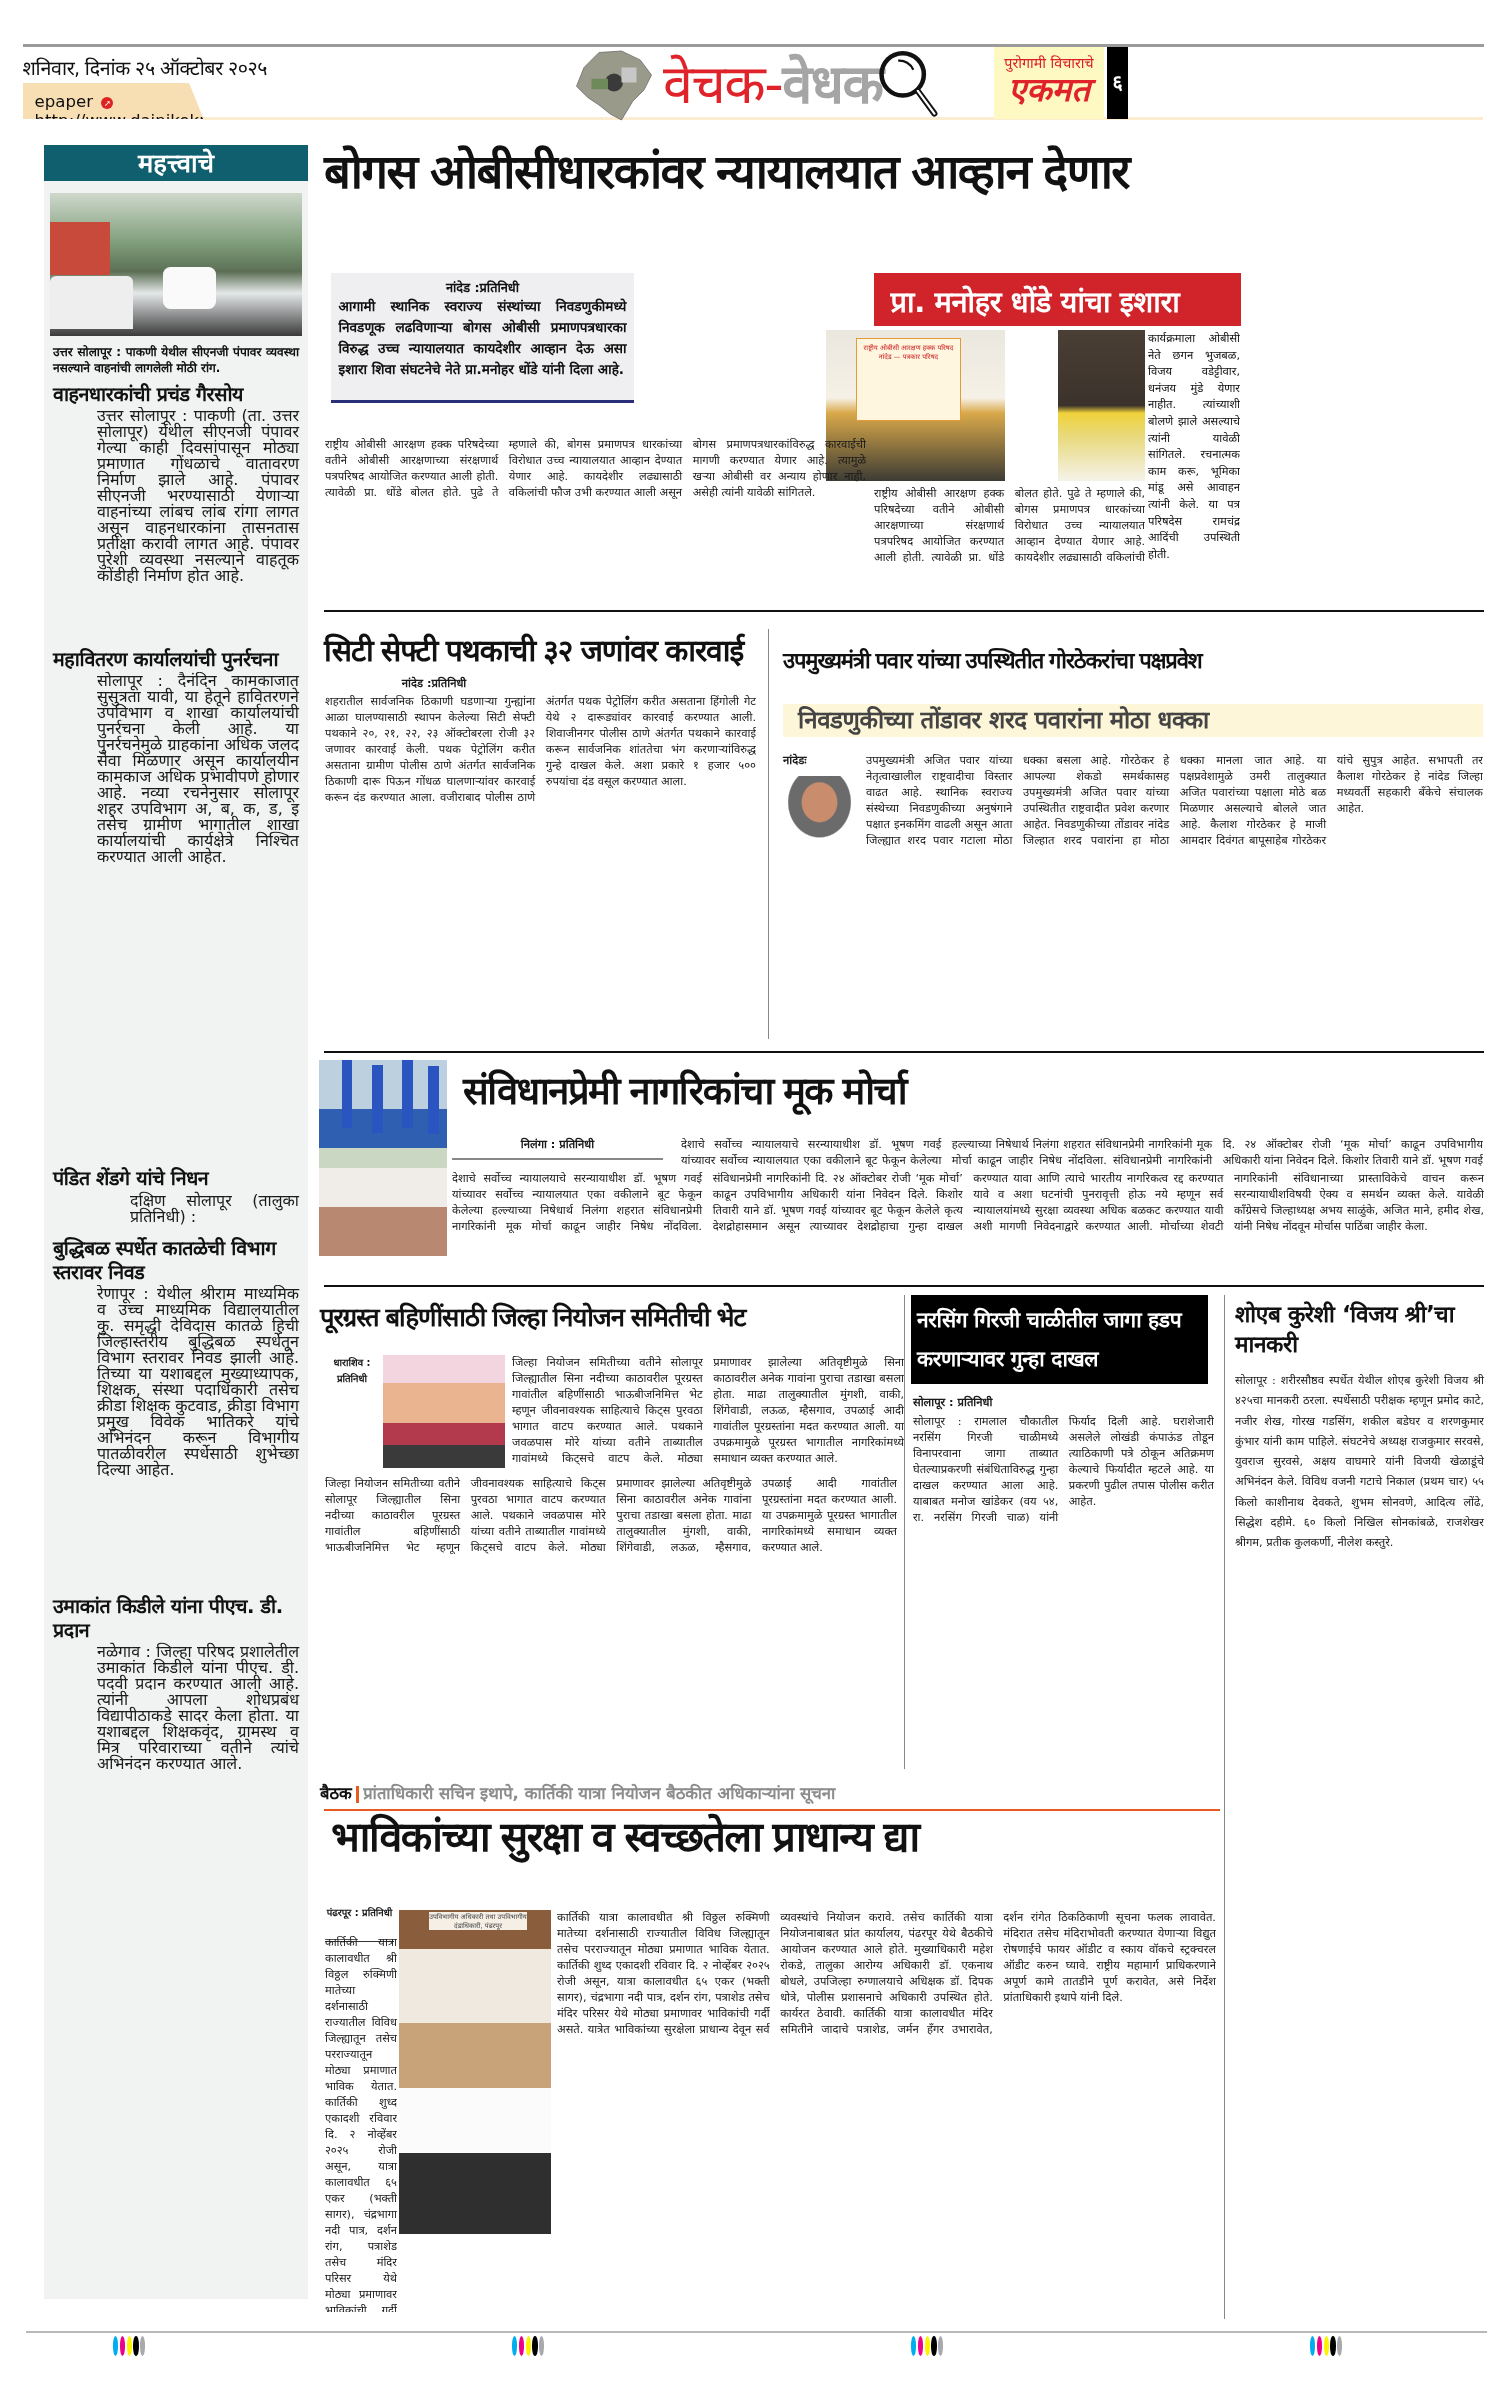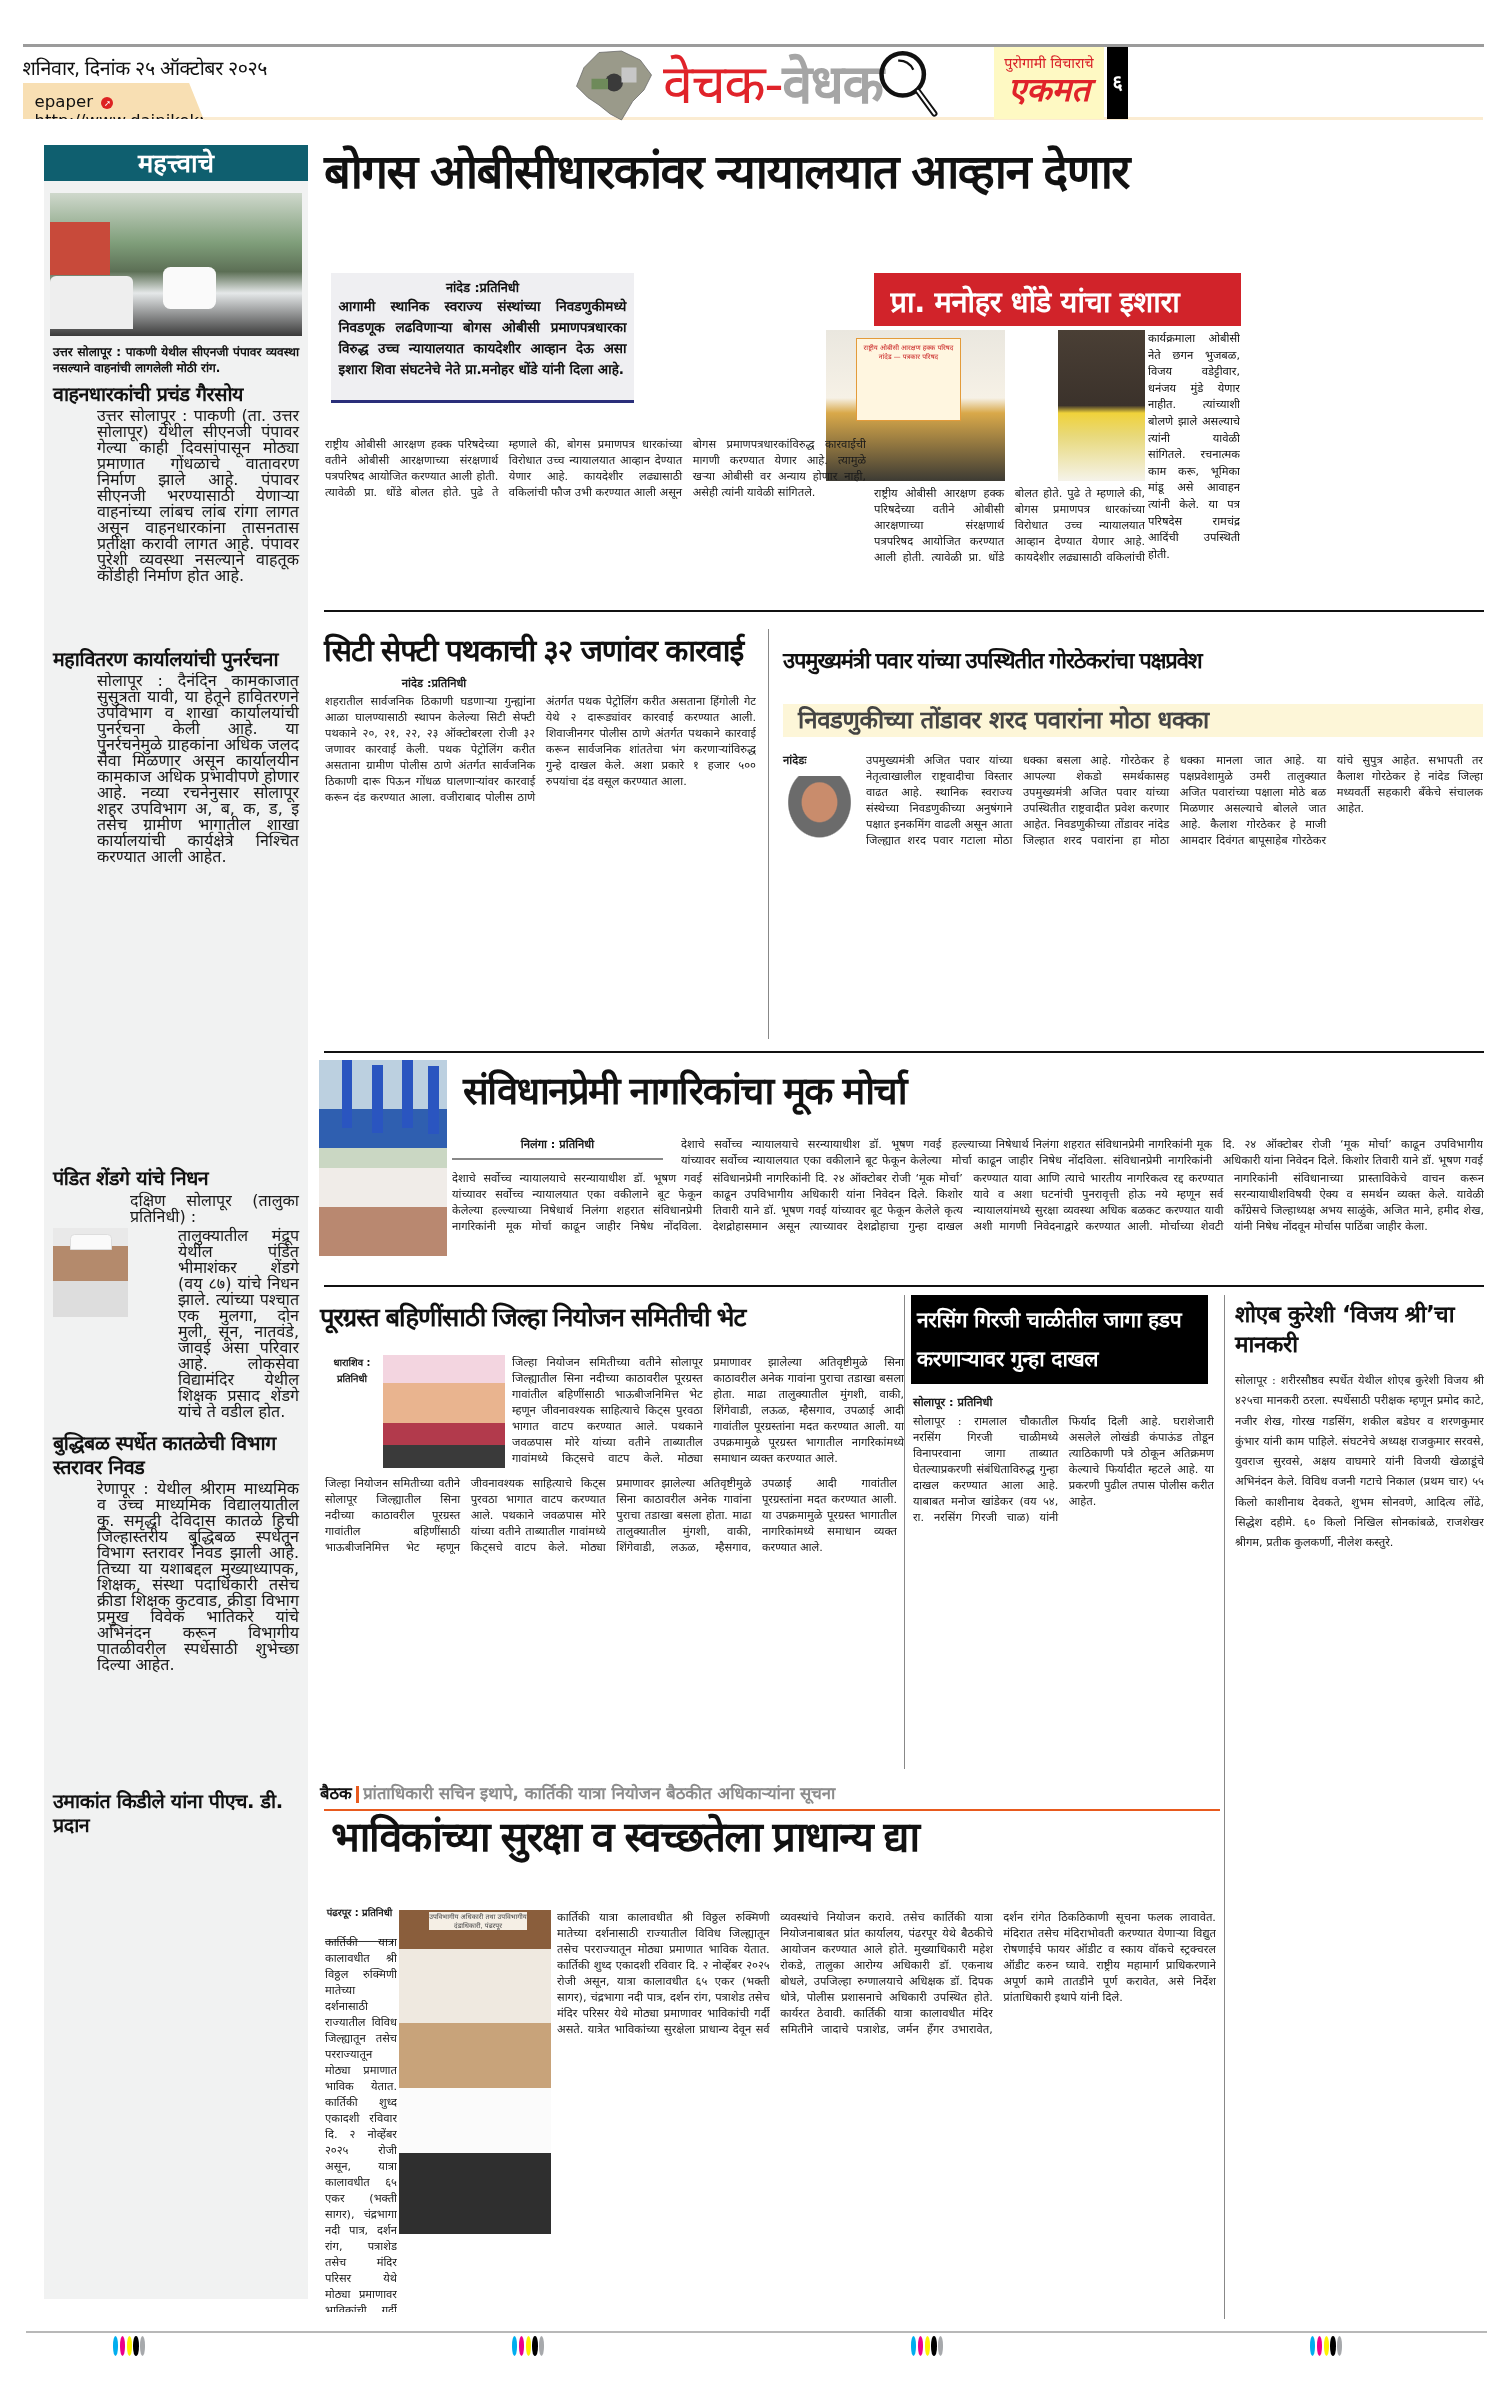--- a/index.html
+++ b/index.html
@@ -130,31 +130,26 @@
   <div class="caption">उत्तर सोलापूर : पाकणी येथील सीएनजी पंपावर व्यवस्था नसल्याने वाहनांची लागलेली मोठी रांग.</div>
 
   <div class="lhead">वाहनधारकांची प्रचंड गैरसोय</div>
   <div class="lbody" style="height:238px;overflow:hidden;">उत्तर सोलापूर : पाकणी (ता. उत्तर सोलापूर) येथील सीएनजी पंपावर गेल्या काही दिवसांपासून मोठ्या प्रमाणात गोंधळाचे वातावरण निर्माण झाले आहे. पंपावर सीएनजी भरण्यासाठी येणाऱ्या वाहनांच्या लांबच लांब रांगा लागत असून वाहनधारकांना तासनतास प्रतीक्षा करावी लागत आहे. पंपावर पुरेशी व्यवस्था नसल्याने वाहतूक कोंडीही निर्माण होत आहे.</div>
 
   <div class="lhead">महावितरण कार्यालयांची पुनर्रचना</div>
   <div class="lbody" style="height:482px;overflow:hidden;">सोलापूर : दैनंदिन कामकाजात सुसुत्रता यावी, या हेतूने हावितरणने उपविभाग व शाखा कार्यालयांची पुनर्रचना केली आहे. या पुनर्रचनेमुळे ग्राहकांना अधिक जलद सेवा मिळणार असून कार्यालयीन कामकाज अधिक प्रभावीपणे होणार आहे. नव्या रचनेनुसार सोलापूर शहर उपविभाग अ, ब, क, ड, इ तसेच ग्रामीण भागातील शाखा कार्यालयांची कार्यक्षेत्रे निश्चित करण्यात आली आहेत.</div>
 
   <div class="lhead" style="margin-top:10.5px;">पंडित शेंडगे यांचे निधन</div>
   <div class="lbody" style="padding-left:42px;">दक्षिण सोलापूर (तालुका प्रतिनिधी) :</div>
-  <div class="obit">
-    <div class="obit-photo">
-        <div class="cap"></div>
-      </div>
-    <div class="lbody" style="padding:0;">तालुक्यातील मंद्रूप येथील पंडित भीमाशंकर शेंडगे (वय ८७) यांचे निधन झाले. त्यांच्या पश्चात एक मुलगा, दोन मुली, सून, नातवंडे, जावई असा परिवार आहे. लोकसेवा विद्यामंदिर येथील शिक्षक प्रसाद शेंडगे यांचे ते वडील होत.</div>
-  </div>
 
   <div class="lhead" style="margin-top:7.5px;">बुद्धिबळ स्पर्धेत कातळेची विभाग स्तरावर निवड</div>
   <div class="lbody" style="height:301px;overflow:hidden;">रेणापूर : येथील श्रीराम माध्यमिक व उच्च माध्यमिक विद्यालयातील कु. समृद्धी देविदास कातळे हिची जिल्हास्तरीय बुद्धिबळ स्पर्धेतून विभाग स्तरावर निवड झाली आहे. तिच्या या यशाबद्दल मुख्याध्यापक, शिक्षक, संस्था पदाधिकारी तसेच क्रीडा शिक्षक कुटवाड, क्रीडा विभाग प्रमुख विवेक भातिकरे यांचे अभिनंदन करून विभागीय पातळीवरील स्पर्धेसाठी शुभेच्छा दिल्या आहेत.</div>
 
   <div class="lhead" style="margin-top:6px;">उमाकांत किडीले यांना पीएच. डी. प्रदान</div>
+  <div class="lbody">नळेगाव : जिल्हा परिषद प्रशालेतील उमाकांत किडीले यांना पीएच. डी. पदवी प्रदान करण्यात आली आहे. त्यांनी आपला शोधप्रबंध विद्यापीठाकडे सादर केला होता. या यशाबद्दल शिक्षकवृंद, ग्रामस्थ व मित्र परिवाराच्या वतीने त्यांचे अभिनंदन करण्यात आले.</div>
 </div>
 
 <div class="main-head">बोगस ओबीसीधारकांवर न्यायालयात आव्हान देणार</div>
 <div class="lead-box">
   <div class="lead-dateline">नांदेड :प्रतिनिधी</div>
   <div class="lead-text">आगामी स्थानिक स्वराज्य संस्थांच्या निवडणुकीमध्ये निवडणूक लढविणाऱ्या बोगस ओबीसी प्रमाणपत्रधारका विरुद्ध उच्च न्यायालयात कायदेशीर आव्हान देऊ असा इशारा शिवा संघटनेचे नेते प्रा.मनोहर धोंडे यांनी दिला आहे.</div>
 </div>
 <div class="red-band">प्रा. मनोहर धोंडे यांचा इशारा</div>
 <div class="photo-meeting">
   <div class="banner">राष्ट्रीय ओबीसी आरक्षण हक्क परिषद नांदेड — पत्रकार परिषद</div>

